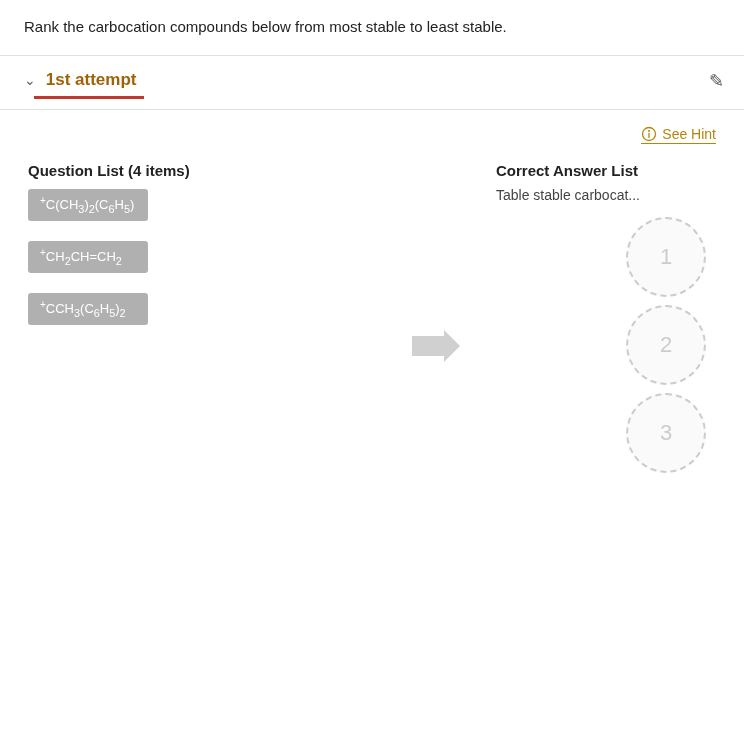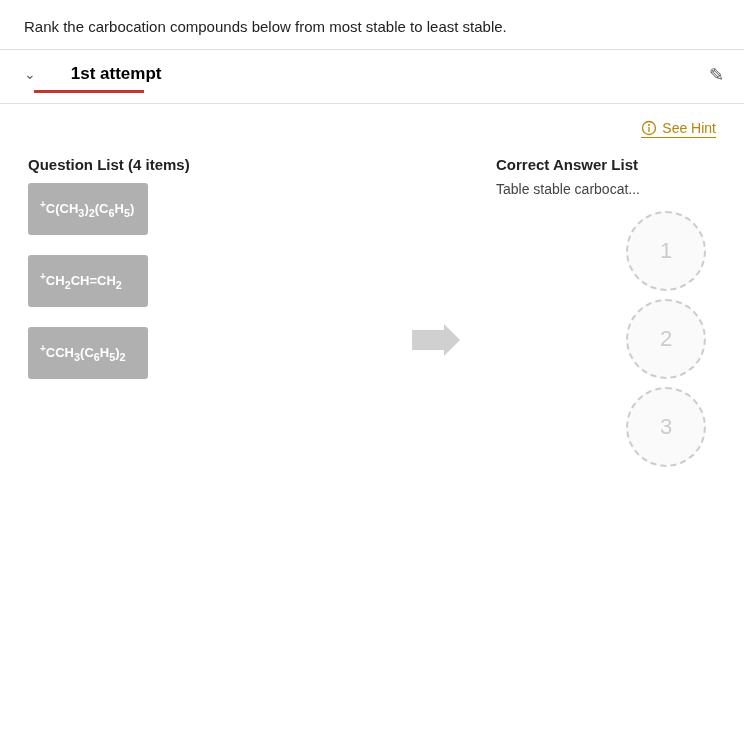--- a/index.html
+++ b/index.html
@@ -6,21 +6,21 @@
     body {
       font-family: -apple-system, BlinkMacSystemFont, 'Segoe UI', sans-serif;
       background: #fff;
       color: #333;
       width: 744px;
       min-height: 741px;
       overflow-x: hidden;
     }
 
     .top-instruction {
-      padding: 18px 24px 14px 24px;
+      padding: 18px 24px 20px 24px;
       font-size: 15px;
       color: #222;
       border-bottom: 1px solid #e0e0e0;
     }
 
     .attempt-header {
       display: flex;
       align-items: center;
       padding: 14px 24px 0 24px;
       position: relative;
@@ -29,22 +29,21 @@
     .attempt-chevron {
       font-size: 14px;
       color: #666;
       margin-right: 10px;
       cursor: pointer;
     }
 
     .attempt-title {
       font-size: 17px;
       font-weight: 700;
-      color: #000000;
-      margin-left: 25px;
+      color: #a16207;
     }
 
     .attempt-underline {
       height: 3px;
       width: 110px;
       background: #c0392b;
       margin: 6px 0 0 34px;
     }
 
     .edit-icon {
@@ -116,24 +115,24 @@
     .compound-items {
       display: flex;
       flex-direction: column;
       gap: 16px;
       margin-top: 10px;
     }
 
     .compound-item {
       background: #b0b0b0;
       color: #fff;
-      padding: 16px 12px;
+      padding: 6px 12px;
       border-radius: 3px;
       font-size: 13px;
-      font-weight: 700;
+      font-weight: 400;
       display: inline-block;
       cursor: grab;
       width: fit-content;
       min-width: 120px;
     }
 
     .compound-item sup {
       font-size: 10px;
     }
 

